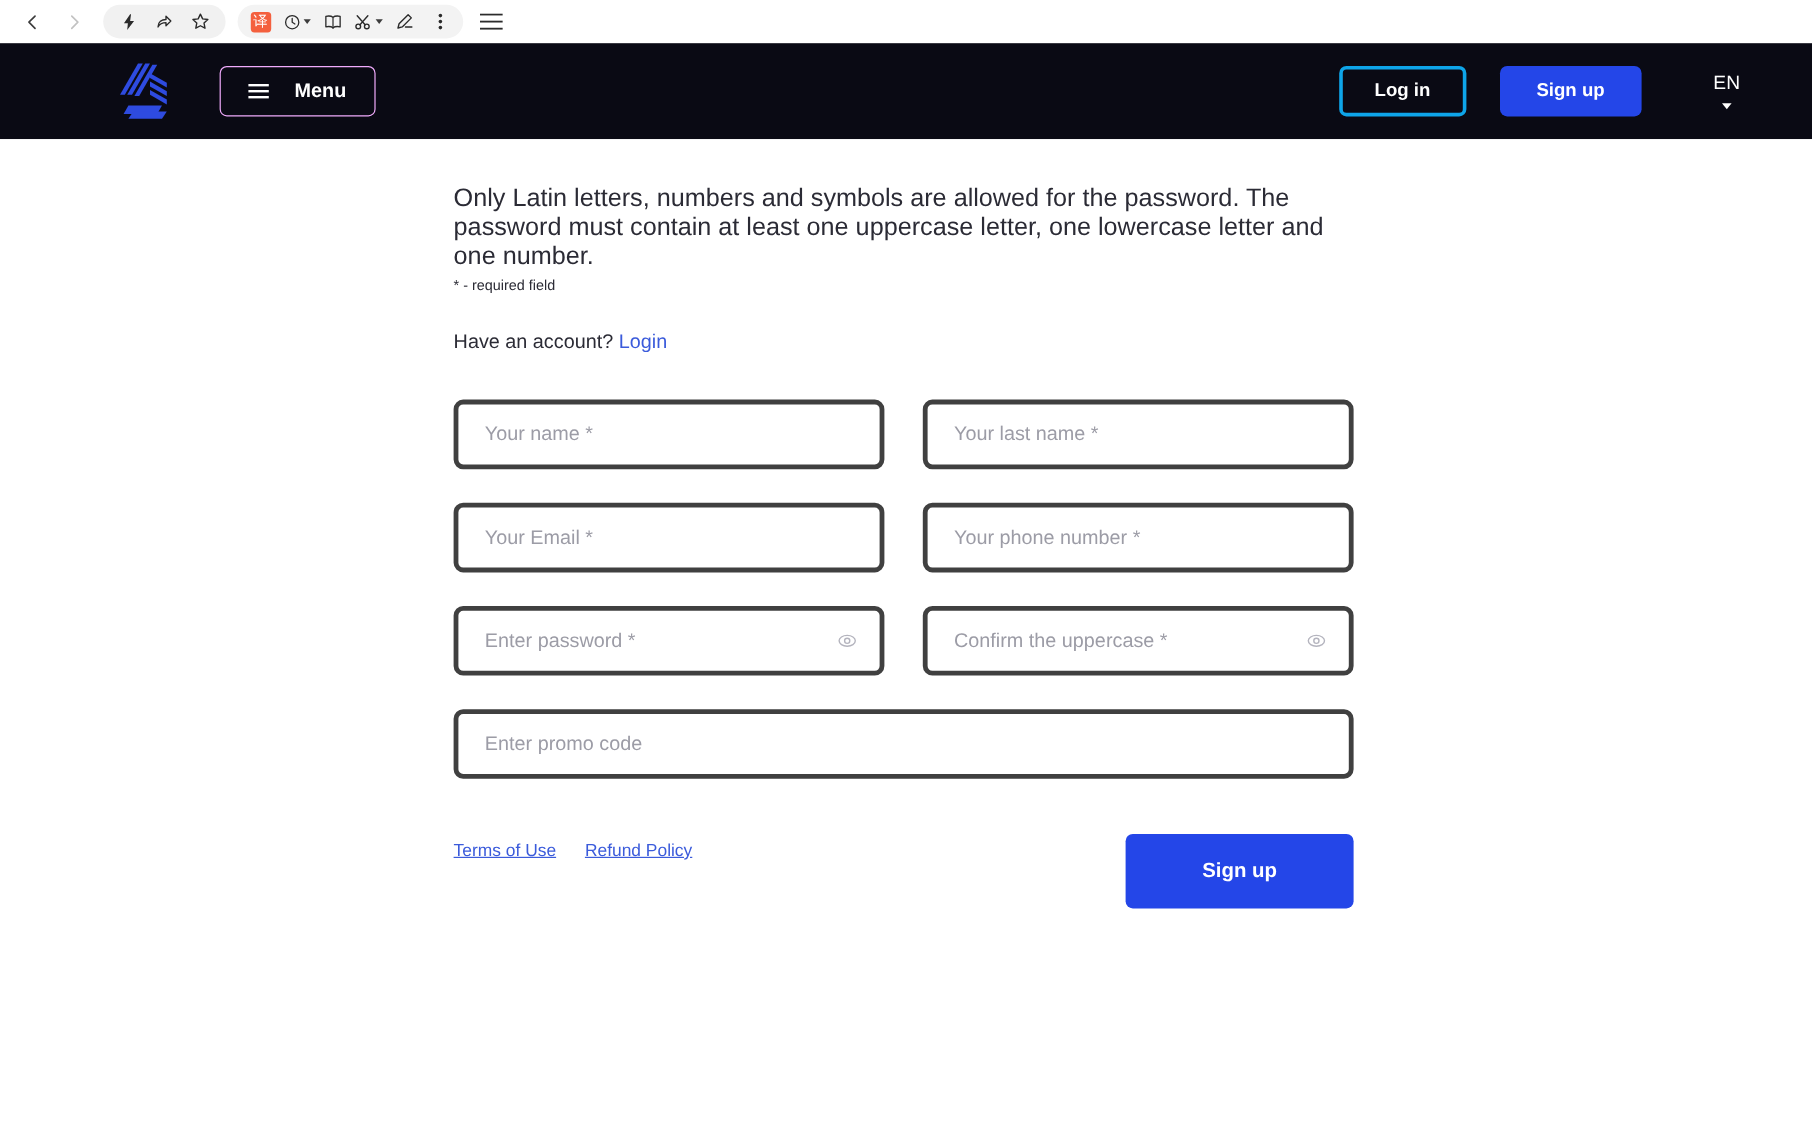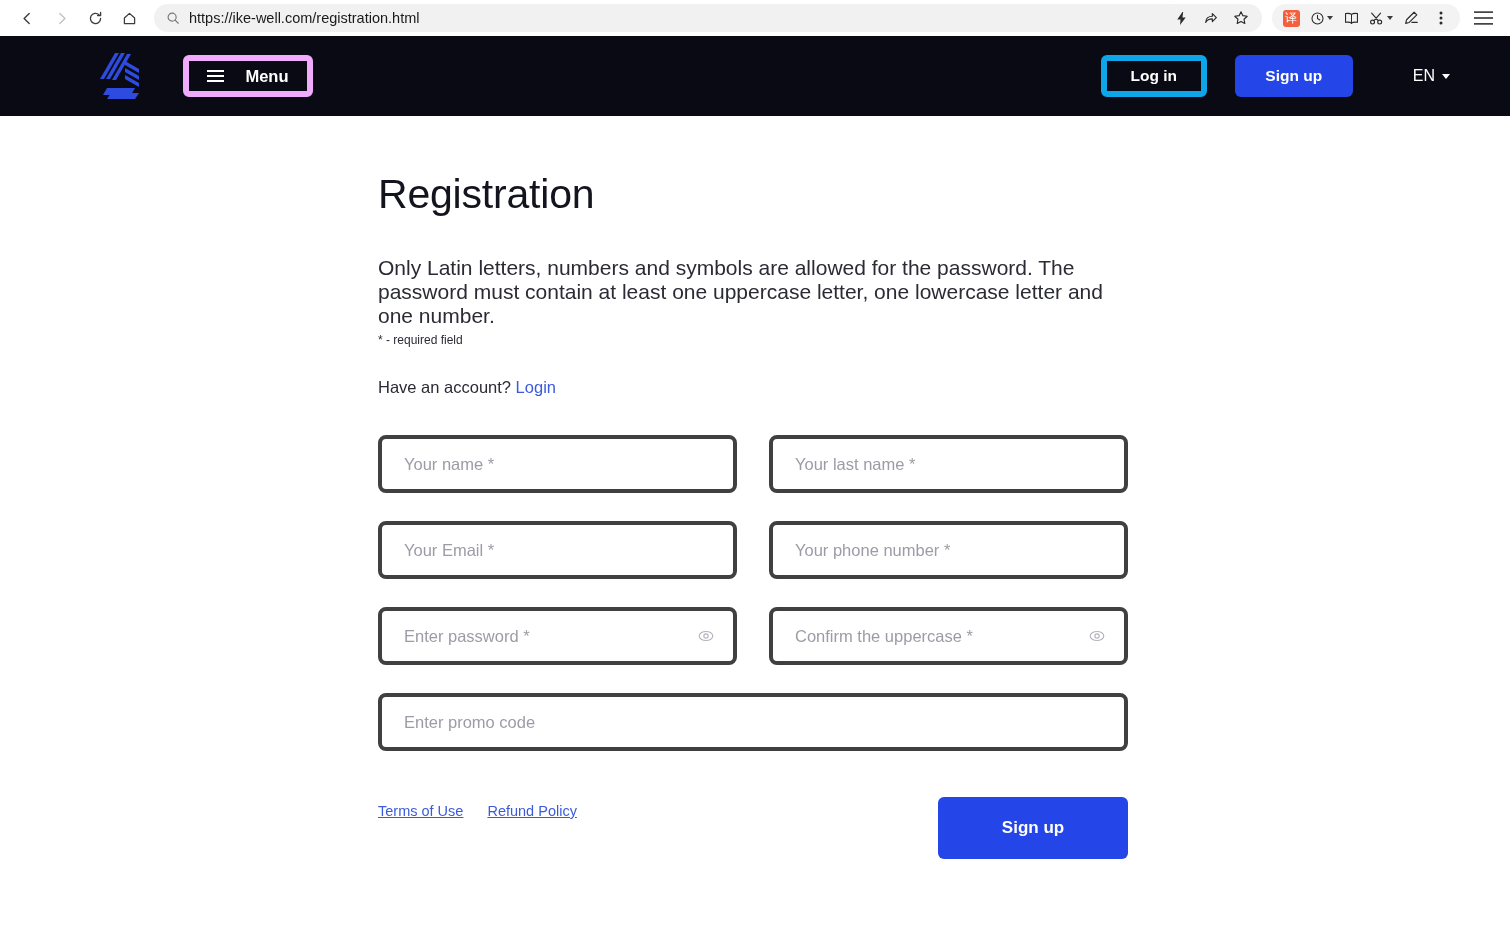--- a/index.html
+++ b/index.html
@@ -97,41 +97,41 @@
     width: 1510px;
     background: #0a0a14;
     display: flex;
     align-items: center;
     padding: 0 60px 0 95px;
   }
   .logo { width: 48px; height: 50px; flex: 0 0 auto; }
   .menu-btn {
     margin-left: 40px;
     width: 130px; height: 42px;
-    border: 6px solid #f0abfc;
+    border: 1px solid #f0abfc;
     border-radius: 6px;
     background: transparent;
     color: #ffffff;
     font-size: 16.5px;
     font-weight: bold;
     display: flex;
     align-items: center;
     justify-content: center;
     gap: 21px;
     cursor: pointer;
     font-family: "Liberation Sans", sans-serif;
   }
   .burger-lines { display: inline-flex; flex-direction: column; gap: 3px; }
   .burger-lines i { display:block; width: 17px; height: 2px; background: #fff; }
 
   .header-spacer { flex: 1 1 auto; }
 
   .btn-login {
     width: 106px; height: 42px;
-    border: 6px solid #0ea5e9;
+    border: 3px solid #0ea5e9;
     border-radius: 6px;
     background: transparent;
     color: #ffffff;
     font-size: 15.5px;
     font-weight: bold;
     cursor: pointer;
     font-family: "Liberation Sans", sans-serif;
   }
   .btn-signup-hdr {
     margin-left: 28px;
@@ -146,20 +146,21 @@
     font-family: "Liberation Sans", sans-serif;
   }
   .lang-select {
     margin-left: 60px;
     color: #ffffff;
     font-size: 16px;
     display: flex;
     align-items: center;
     gap: 7px;
     cursor: pointer;
+    flex-direction: column;
   }
   .caret-white {
     width: 0; height: 0;
     border-left: 4.5px solid transparent;
     border-right: 4.5px solid transparent;
     border-top: 5px solid #ffffff;
   }
 
   
   .page {
@@ -284,29 +285,20 @@
       <path d="M16 10a6 6 0 1 1-1.9-4.4" stroke="#3c3c3c" stroke-width="1.6" stroke-linecap="round"></path>
       <path d="M16 3v3.6h-3.6" stroke="#3c3c3c" stroke-width="1.6" stroke-linecap="round" stroke-linejoin="round"></path>
     </svg>
   </div>
   <div class="nav-btn">
     <svg width="17" height="17" viewBox="0 0 20 20" fill="none">
       <path d="M4 9.5L10 4l6 5.5V16H4V9.5z" stroke="#3c3c3c" stroke-width="1.5" stroke-linejoin="round"></path>
     </svg>
   </div>
 
-  <div class="url-wrap">
-    <span class="url-search-icon">
-      <svg width="14" height="14" viewBox="0 0 16 16" fill="none">
-        <circle cx="7" cy="7" r="4.6" stroke="#777" stroke-width="1.3"></circle>
-        <path d="M10.4 10.4L14 14" stroke="#777" stroke-width="1.3" stroke-linecap="round"></path>
-      </svg>
-    </span>
-    <span class="url-text">https://ike-well.com/registration.html</span>
-  </div>
 
   <div class="url-right-icons">
     <div class="ur-icon">
       <svg width="15" height="15" viewBox="0 0 16 16">
           <path d="M9 1L3.5 9H7l-.6 6L12.5 7H9l.8-6z" fill="#2b2b2b"></path>
         </svg>
     </div>
     <div class="ur-icon">
       <svg width="16" height="16" viewBox="0 0 18 18" fill="none">
         <path d="M3 14c0-5 3.5-7 7.5-7V4l4.5 4.5-4.5 4.5v-3C7 10 4.5 11.2 3 14z" stroke="#2b2b2b" stroke-width="1.3" stroke-linejoin="round"></path>
@@ -403,21 +395,20 @@
   <button class="btn-signup-hdr">Sign up</button>
 
   <div class="lang-select">
     <span>EN</span>
     <span class="caret-white"></span>
   </div>
 </div>
 
 <div class="page">
 
-  <h1 class="page-title">Registration</h1>
 
   <p class="desc">Only Latin letters, numbers and symbols are allowed for the password. The password must contain at least one uppercase letter, one lowercase letter and one number.</p>
   <p class="req-note">* - required field</p>
 
   <p class="have-account">
     <span>Have an account?</span>
     <a class="link-blue">Login</a>
   </p>
 
   <div class="form-grid">

